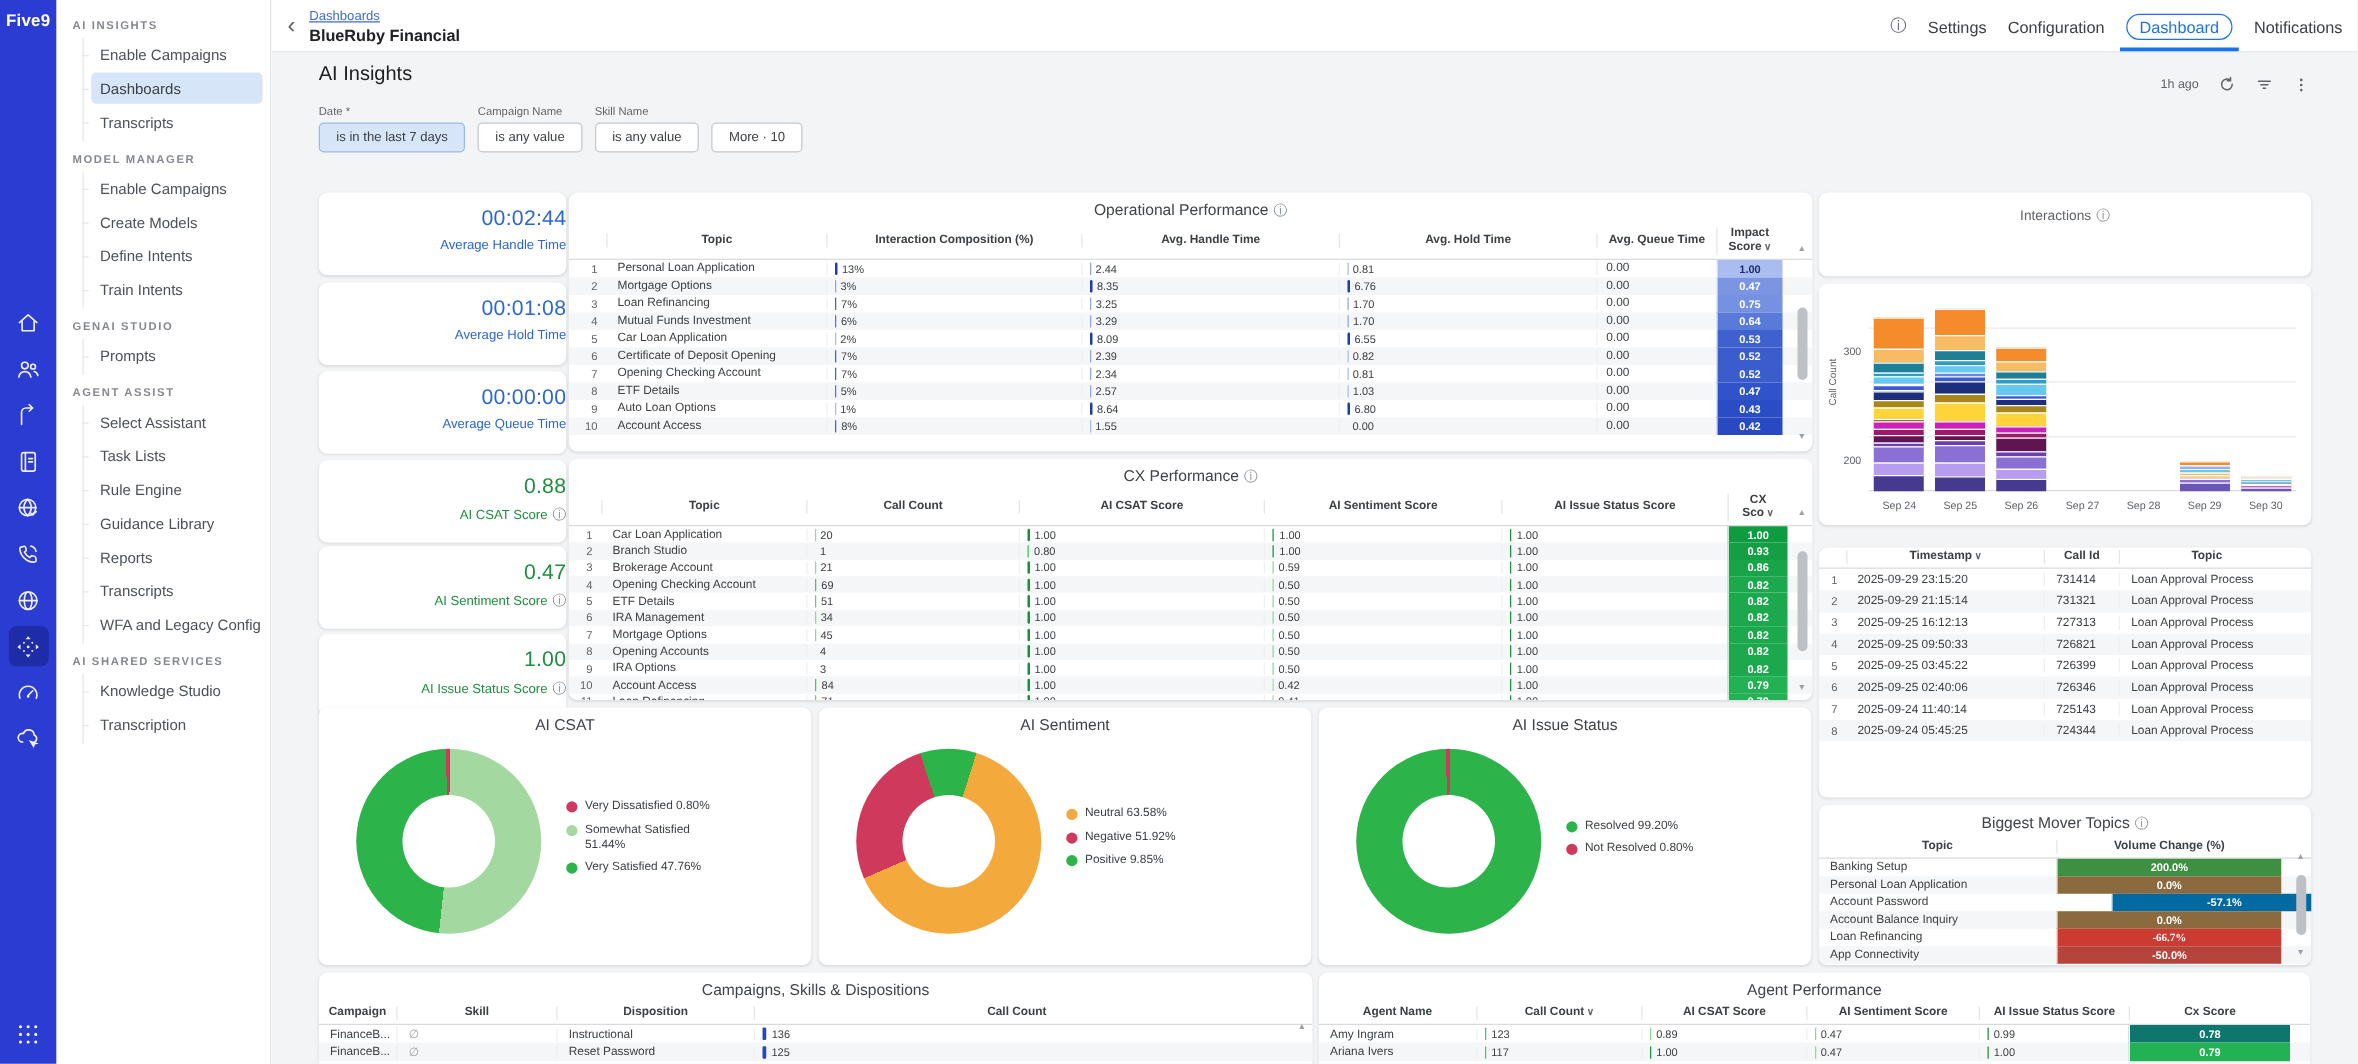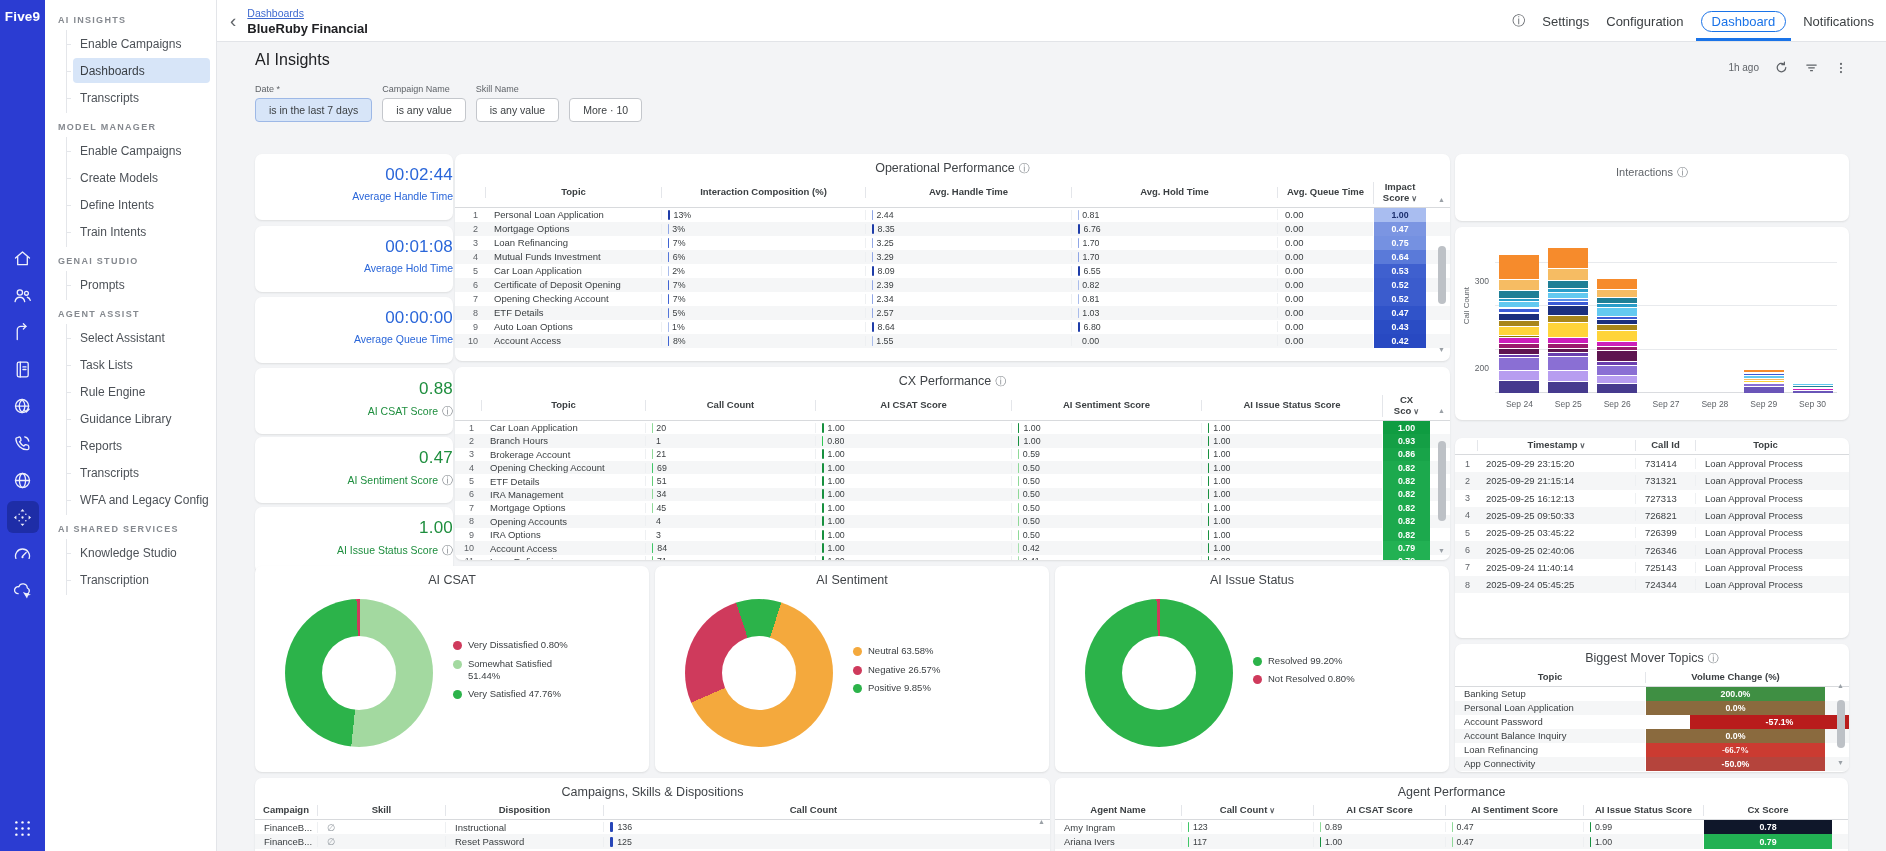--- a/index.html
+++ b/index.html
@@ -538,21 +538,21 @@
                 <span class="t">1.00</span>
               </div>
               <div class="bw">
                 <div class="b" style="width: 1.35px; background: rgb(23, 144, 63);"></div>
                 <span class="t">1.00</span>
               </div>
               <div class="fillcell" style="background: rgb(15, 156, 65);">1.00</div>
             </div>
             <div class="trow" style="grid-template-columns: 26px 164px 170px 196px 190px 181px 48px; height: 13.4px;">
               <div class="c-num">2</div>
-              <div class="c-txt c-first">Branch Hours</div>
+              <div class="c-txt c-first">Branch Studio</div>
               <div class="bw">
                 <div class="b" style="width: 0.025px; background: rgb(142, 217, 152);"></div>
                 <span class="t">1</span>
               </div>
               <div class="bw">
                 <div class="b" style="width: 1.24px; background: rgb(46, 198, 83);"></div>
                 <span class="t">0.80</span>
               </div>
               <div class="bw">
                 <div class="b" style="width: 1.45px; background: rgb(23, 144, 63);"></div>
@@ -970,21 +970,21 @@
             <div class="card-title">AI Sentiment</div>
             <div class="donut-wrap">
               <div class="ring" style="background: conic-gradient(from -18deg, rgb(44, 179, 74) 0deg, rgb(44, 179, 74) 35.46deg, rgb(244, 169, 61) 35.46deg, rgb(244, 169, 61) 264.348deg, rgb(207, 58, 92) 264.348deg, rgb(207, 58, 92) 360deg);"></div>
               <div class="legend">
                 <div class="leg-item">
                   <span class="leg-dot" style="background: rgb(244, 169, 61);"></span>
                   <span>Neutral 63.58%</span>
                 </div>
                 <div class="leg-item">
                   <span class="leg-dot" style="background: rgb(207, 58, 92);"></span>
-                  <span>Negative 26.57%</span>
+                  <span>Negative 51.92%</span>
                 </div>
                 <div class="leg-item">
                   <span class="leg-dot" style="background: rgb(44, 179, 74);"></span>
                   <span>Positive 9.85%</span>
                 </div>
               </div>
             </div>
           </div>
           <div class="card" style="left: 838px; top: 524px; width: 394px; height: 206px;">
             <div class="card-title">AI Issue Status</div>
@@ -1014,21 +1014,21 @@
             <div class="trow" style="grid-template-columns: 190px 180px; height: 14px;">
               <div class="c-txt c-first">Banking Setup</div>
               <div class="fillcell" style="background: rgb(63, 143, 67);">200.0%</div>
             </div>
             <div class="trow" style="grid-template-columns: 190px 180px; height: 14px;">
               <div class="c-txt c-first">Personal Loan Application</div>
               <div class="fillcell" style="background: rgb(138, 106, 62);">0.0%</div>
             </div>
             <div class="trow" style="grid-template-columns: 190px 180px; height: 14px; gap: 44px;">
               <div class="c-txt c-first">Account Password</div>
-              <div class="fillcell" style="background: #b91c1c;">-57.1%</div>
+              <div class="fillcell" style="background: #0369a1;">-57.1%</div>
             </div>
             <div class="trow" style="grid-template-columns: 190px 180px; height: 14px;">
               <div class="c-txt c-first">Account Balance Inquiry</div>
               <div class="fillcell" style="background: rgb(138, 106, 62);">0.0%</div>
             </div>
             <div class="trow" style="grid-template-columns: 190px 180px; height: 14px;">
               <div class="c-txt c-first">Loan Refinancing</div>
               <div class="fillcell" style="background: rgb(203, 59, 49); font-family: Liberation Serif, serif;">-66.7%</div>
             </div>
             <div class="trow" style="grid-template-columns: 190px 180px; height: 14px;">
@@ -1098,21 +1098,21 @@
                 <span class="t">0.89</span>
               </div>
               <div class="bw">
                 <div class="b" style="width: 0.517px; background: rgb(142, 217, 152);"></div>
                 <span class="t">0.47</span>
               </div>
               <div class="bw">
                 <div class="b" style="width: 0.9108px; background: rgb(23, 144, 63);"></div>
                 <span class="t">0.99</span>
               </div>
-              <div class="fillcell" style="background: #0f172a;">0.78</div>
+              <div class="fillcell" style="background: #0f766e;">0.78</div>
             </div>
             <div class="trow" style="grid-template-columns: 126px 132px 132px 138px 120px 129px; height: 14.5px;">
               <div class="c-txt c-first">Ariana Ivers</div>
               <div class="bw">
                 <div class="b" style="width: 0.9975px; background: rgb(63, 199, 103);"></div>
                 <span class="t">117</span>
               </div>
               <div class="bw">
                 <div class="b" style="width: 1.05px; background: rgb(23, 144, 63);"></div>
                 <span class="t">1.00</span>

